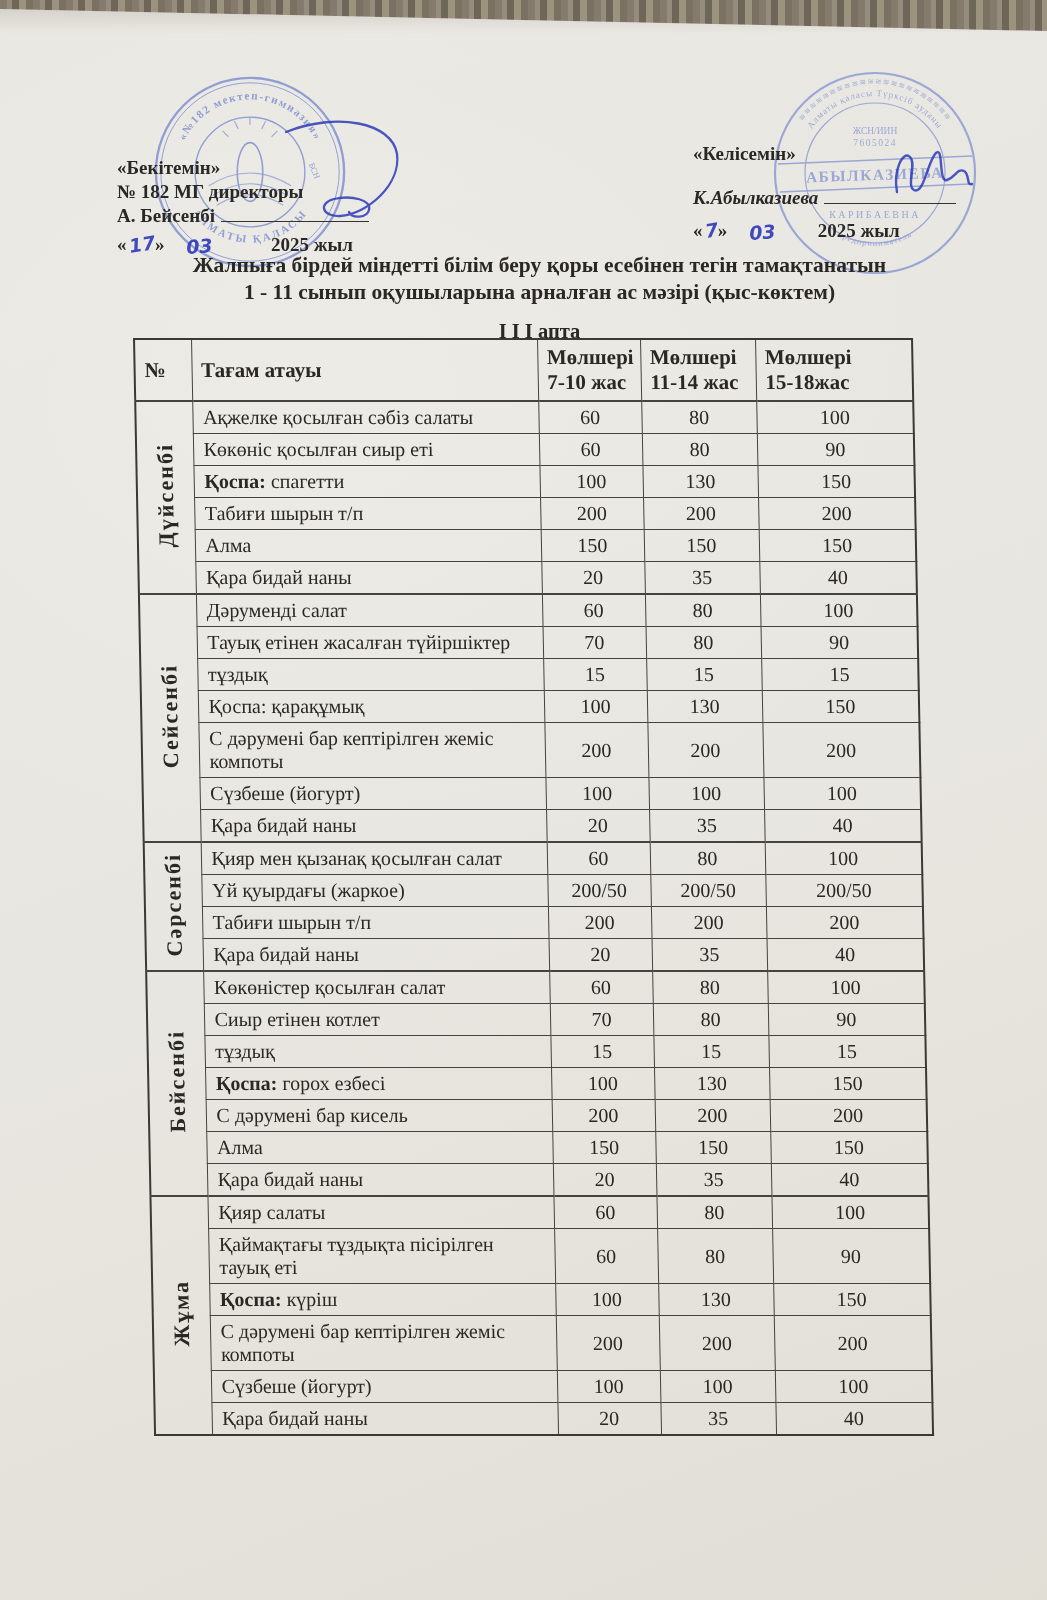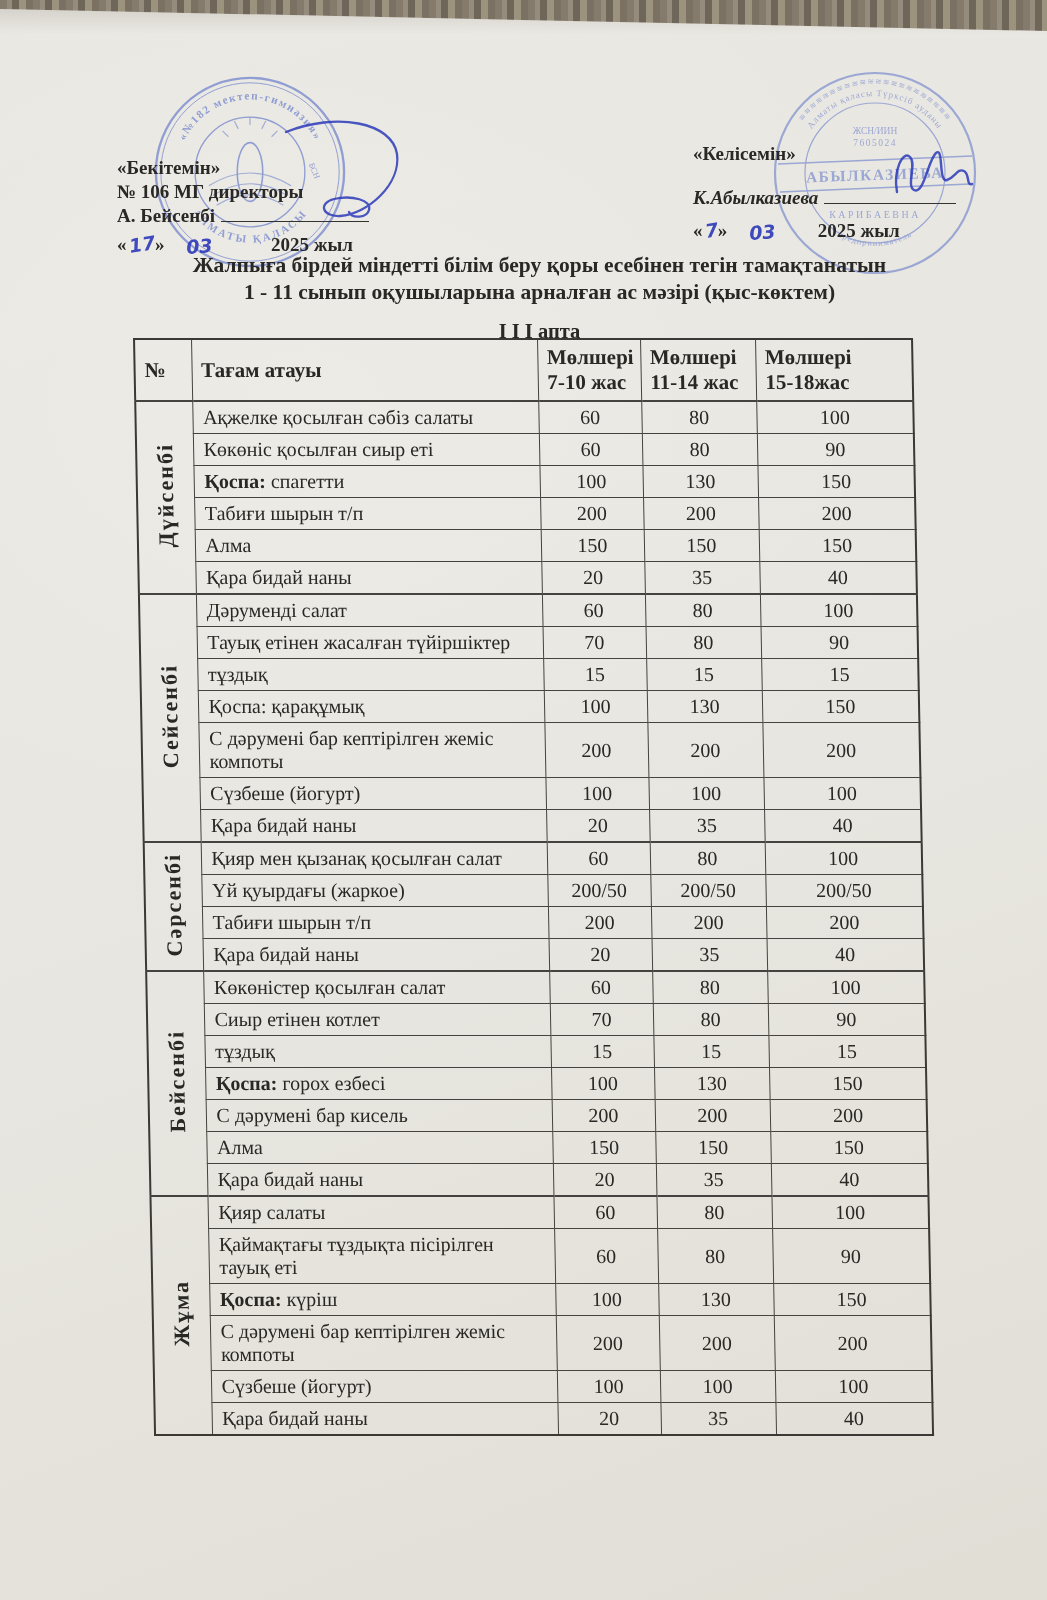--- a/index.html
+++ b/index.html
@@ -115,21 +115,21 @@
     <text x="107" y="80" font-size="9.5" fill="#4e68c6" text-anchor="middle" letter-spacing="1.5">7605024</text>
     <text x="107" y="114" font-size="15.5" font-weight="bold" fill="#4e68c6" text-anchor="middle" letter-spacing="1.5" transform="rotate(-2 107 112)">АБЫЛКАЗИЕВА</text>
     <text x="107" y="152" font-size="10" fill="#4e68c6" text-anchor="middle" letter-spacing="2.5">КАРИБАЕВНА</text>
     <text font-size="8.5" fill="#4e68c6" letter-spacing="1">
       <textPath href="#arcB2" startOffset="50%" text-anchor="middle">предприниматель</textPath>
     </text>
   </svg>
 
   <div class="approve approve-left">
     <div>«Бекітемін»</div>
-    <div>№ 106 МГ директоры</div>
+    <div>№ 182 МГ директоры</div>
     <div><span>А. Бейсенбі</span><span class="uline l"></span></div>
     <div class="date-line">
       <span class="gapq">«</span><span class="hand">17</span><span class="gapq">»</span><span class="hand m">03</span><span class="yr-l">2025 жыл</span>
     </div>
   </div>
 
   <div class="approve approve-right">
     <div>«Келісемін»</div>
     <div style="margin-top:20px;font-style:italic;"><span>К.Абылказиева</span><span class="uline r"></span></div>
     <div class="date-line" style="margin-top:8px;">

